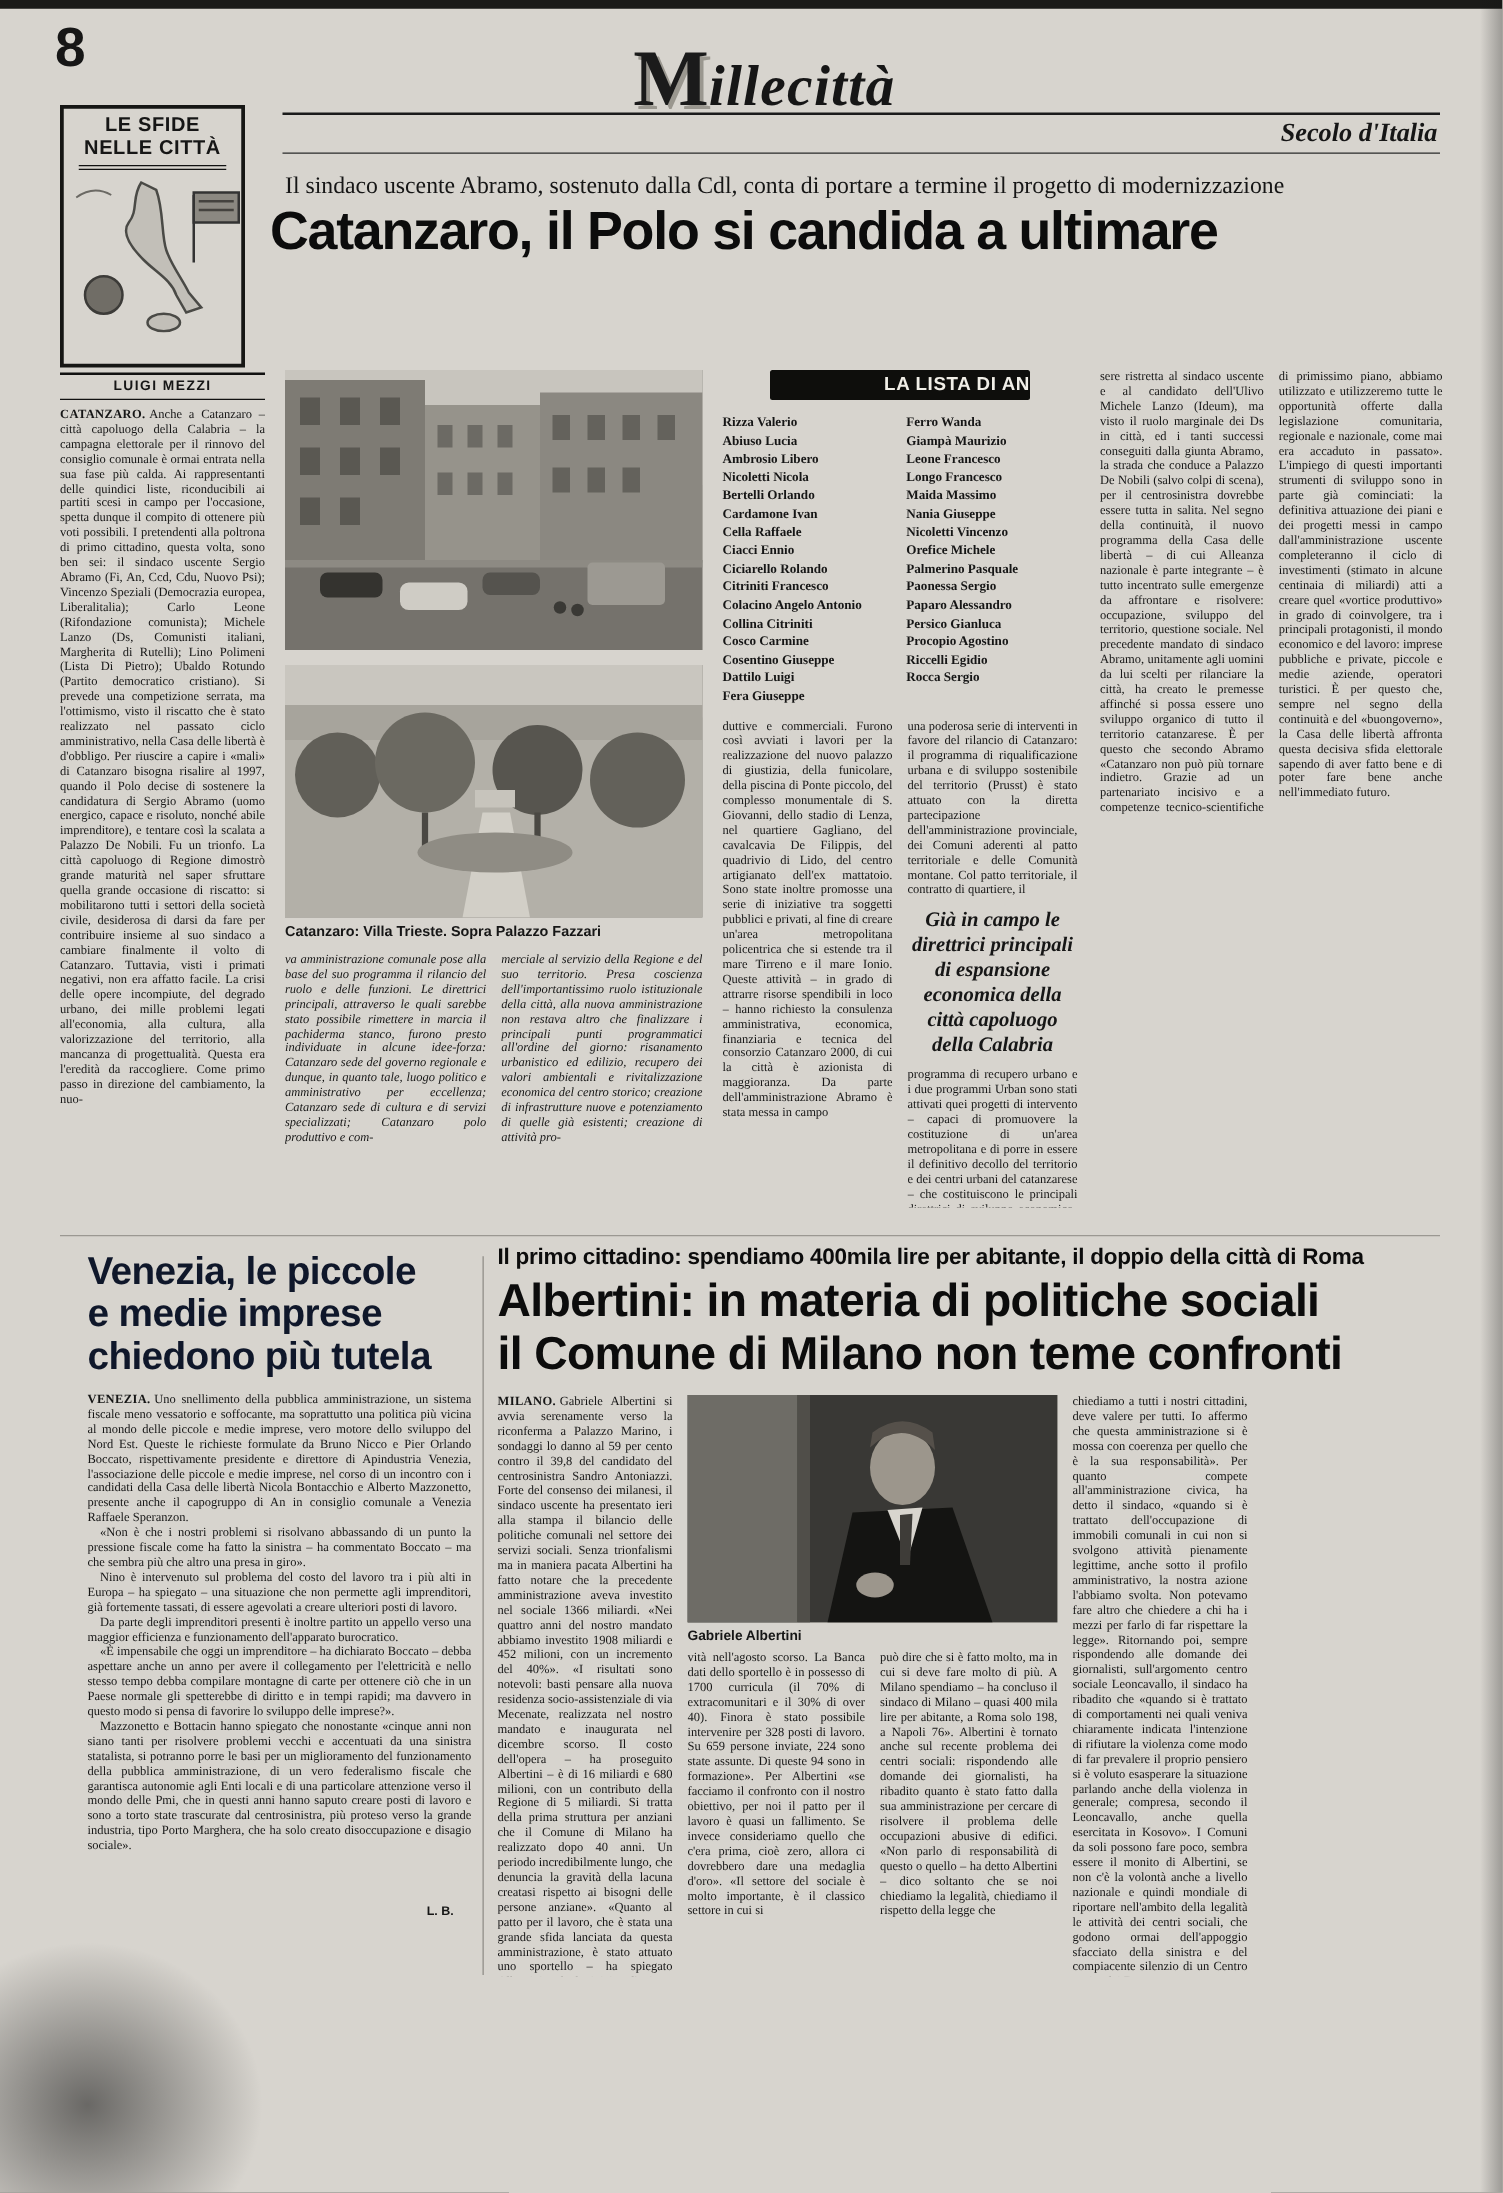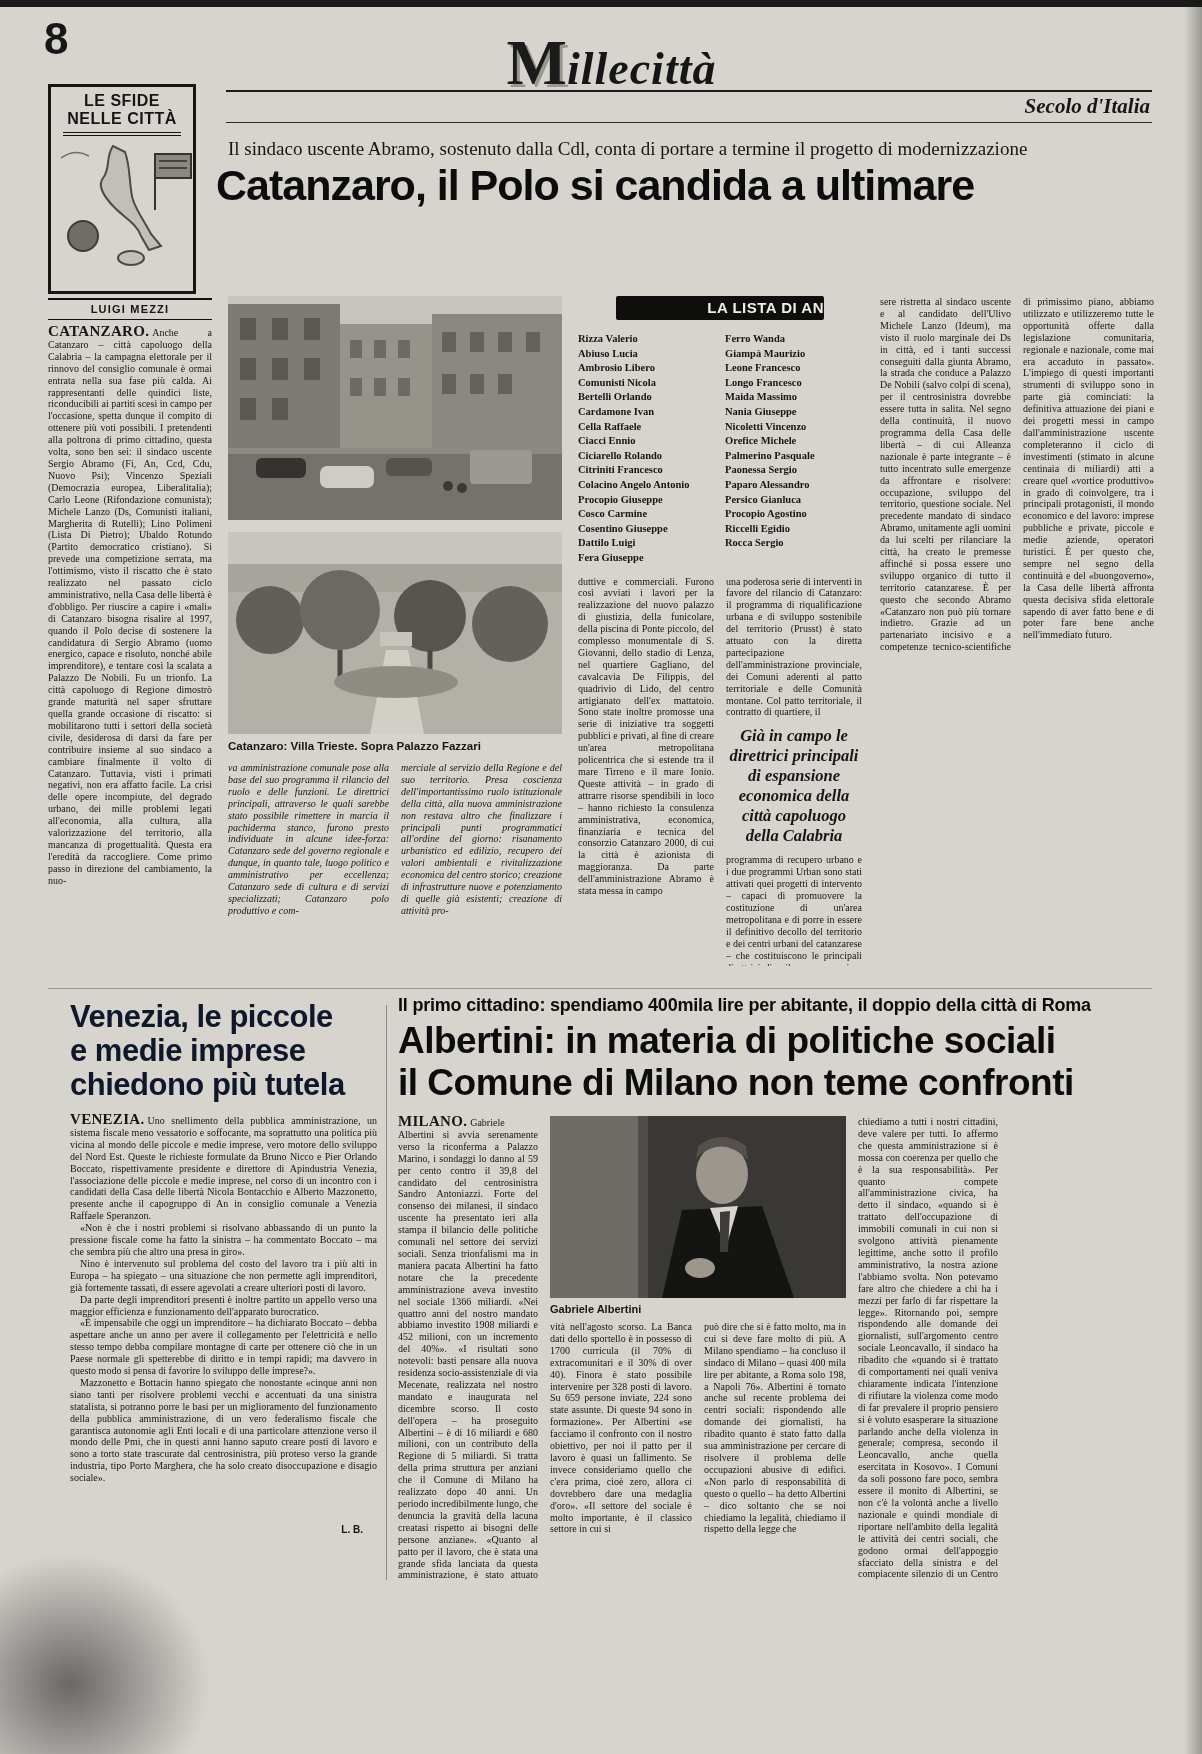--- a/index.html
+++ b/index.html
@@ -26,21 +26,21 @@
   .sfide-rule{width:118px;margin:4px auto 2px;border-top:1.5px solid #111;border-bottom:1.5px solid #111;height:2px;}
   
   .byline-box{position:absolute;left:48px;top:298px;width:164px;border-top:2px solid #111;
         border-bottom:1.5px solid #111;text-align:center;font:bold 11px/19px "Liberation Sans",sans-serif;
         letter-spacing:1.2px;box-sizing:border-box;}
   
   .kicker-main{position:absolute;left:228px;top:138px;width:924px;font:19px "Liberation Serif",serif;}
   .headline-main{position:absolute;left:216px;top:160px;width:930px;
         font:bold 43px/50px "Liberation Sans",sans-serif;letter-spacing:-1px;color:#0c0c0c;}
   .txt{font-size:10px;line-height:11.9px;text-align:justify;hyphens:auto;}
-  .dateline{font-weight:bold;font-size:15px;letter-spacing:.3px;margin-right:3px;}
+  .dateline{font-weight:bold;font-size:10px;letter-spacing:.3px;margin-right:3px;}
   .col1{position:absolute;left:48px;top:326px;width:164px;height:642px;overflow:hidden;}
   .middle{position:absolute;left:228px;top:296px;width:334px;}
   .photo{display:block;width:100%;background:#8d8a83;}
   .photo2{margin-top:12px;}
   .caption{margin-top:6px;font:bold 11.5px "Liberation Sans",sans-serif;}
   .mid-cols{margin-top:10px;display:flex;gap:12px;height:192px;font-style:italic;}
   .mid-cols>div{flex:1;overflow:hidden;}
   .lista{position:absolute;left:578px;top:296px;width:284px;}
   .lista-bar{width:208px;margin:0 auto;background:#0e0e0c;color:#f0eee7;text-align:right;
         font:bold 15px/24px "Liberation Sans",sans-serif;letter-spacing:.5px;border-radius:2px;}
@@ -170,29 +170,29 @@
     </div>
   </div>
 
   <div class="lista">
     <div class="lista-bar">LA LISTA DI AN</div>
     <div class="names">
       <div>
           <div class="name-item">Rizza Valerio</div>
           <div class="name-item">Abiuso Lucia</div>
           <div class="name-item">Ambrosio Libero</div>
-          <div class="name-item">Comunisti Nicola</div>
+          <div class="name-item">Nicoletti Nicola</div>
           <div class="name-item">Bertelli Orlando</div>
           <div class="name-item">Cardamone Ivan</div>
           <div class="name-item">Cella Raffaele</div>
           <div class="name-item">Ciacci Ennio</div>
           <div class="name-item">Ciciarello Rolando</div>
           <div class="name-item">Citriniti Francesco</div>
           <div class="name-item">Colacino Angelo Antonio</div>
-          <div class="name-item">Procopio Giuseppe</div>
+          <div class="name-item">Collina Citriniti</div>
           <div class="name-item">Cosco Carmine</div>
           <div class="name-item">Cosentino Giuseppe</div>
           <div class="name-item">Dattilo Luigi</div>
           <div class="name-item">Fera Giuseppe</div>
         </div>
       <div>
           <div class="name-item">Ferro Wanda</div>
           <div class="name-item">Giampà Maurizio</div>
           <div class="name-item">Leone Francesco</div>
           <div class="name-item">Longo Francesco</div>

